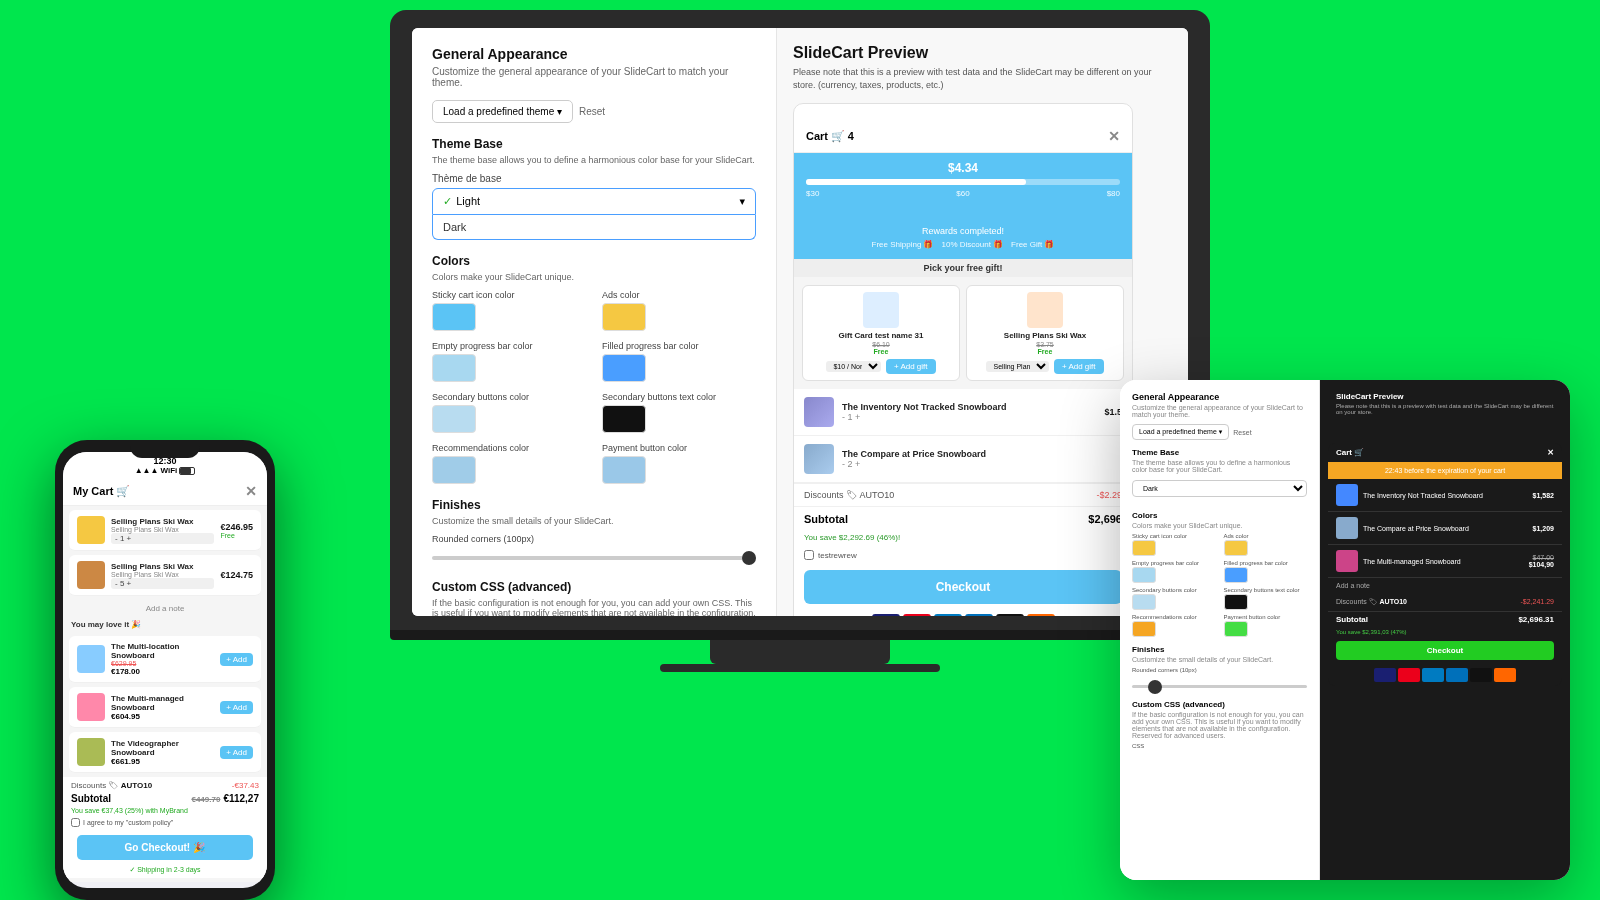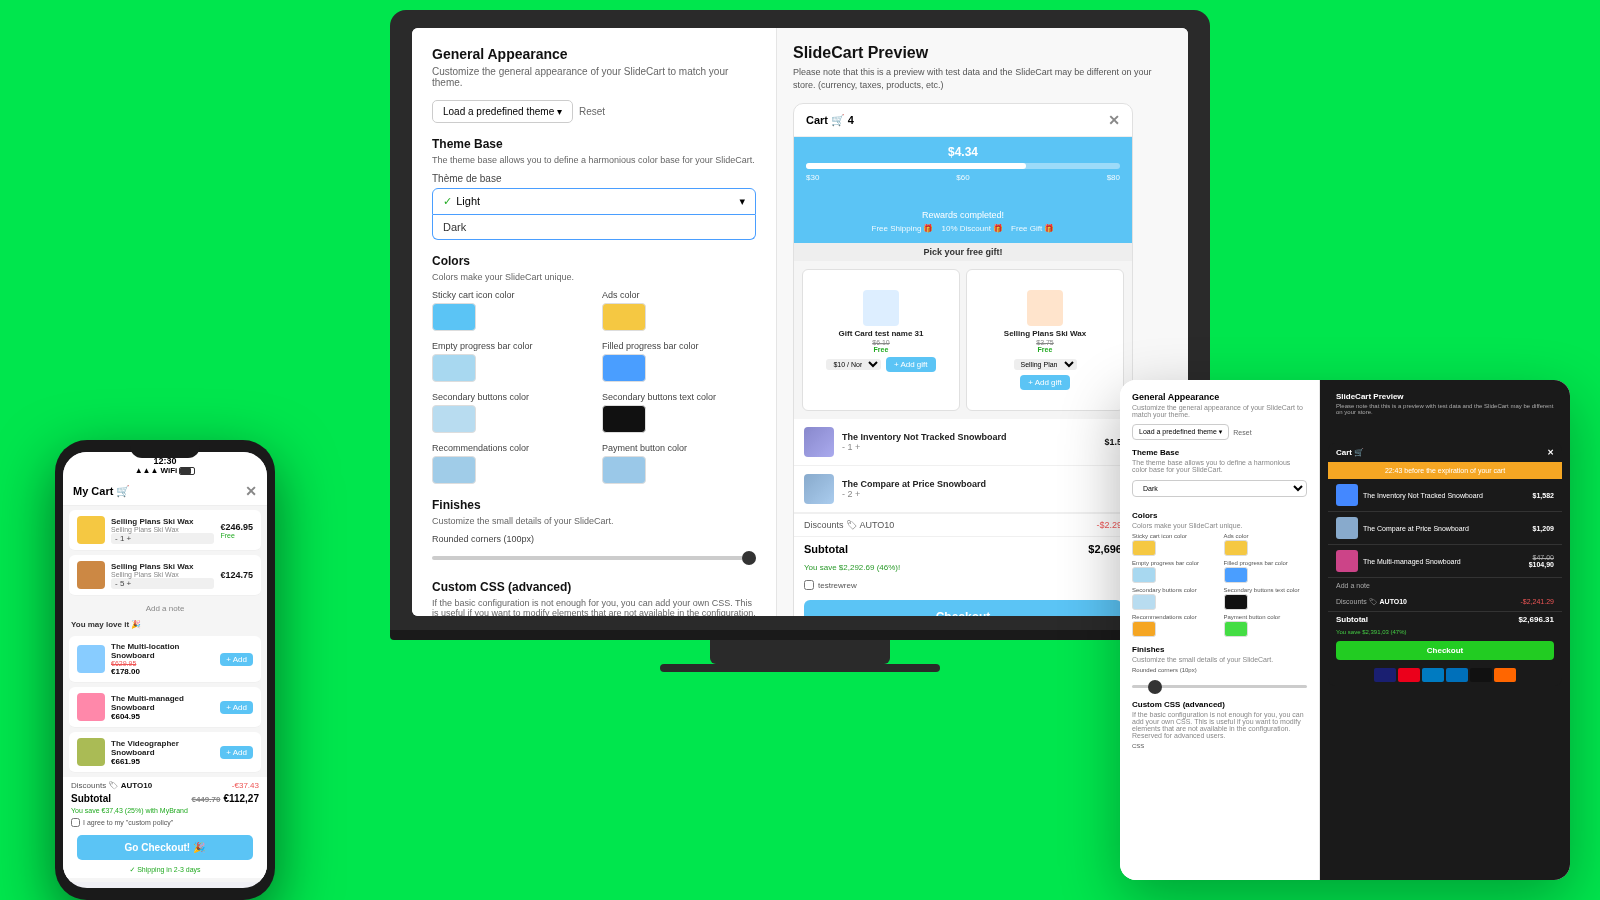--- a/index.html
+++ b/index.html
@@ -252,20 +252,21 @@
     }
 
     .cart-header {
       display: flex;
       justify-content: space-between;
       align-items: center;
       padding: 8px 12px;
       border-bottom: 1px solid #eee;
       font-size: 11px;
       font-weight: 600;
+      margin-top: 16px;
     }
 
     .cart-close {
       font-size: 14px;
       color: #888;
       cursor: pointer;
     }
 
     .cart-progress-bar-container {
       background: #5bc4f5;
@@ -330,21 +331,21 @@
     .gift-items {
       display: flex;
       gap: 6px;
       padding: 8px;
       background: #f5f5f5;
     }
 
     .gift-item {
       background: #fff;
       border-radius: 6px;
-      padding: 20px;
+      padding: 6px;
       flex: 1;
       text-align: center;
       border: 1px solid #e0e0e0;
     }
 
     .gift-item-img {
       width: 36px;
       height: 36px;
       background: #ddd;
       border-radius: 4px;

